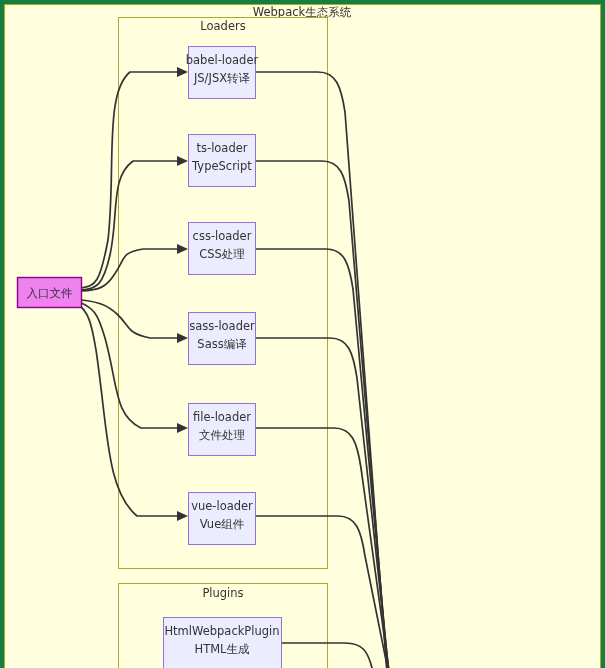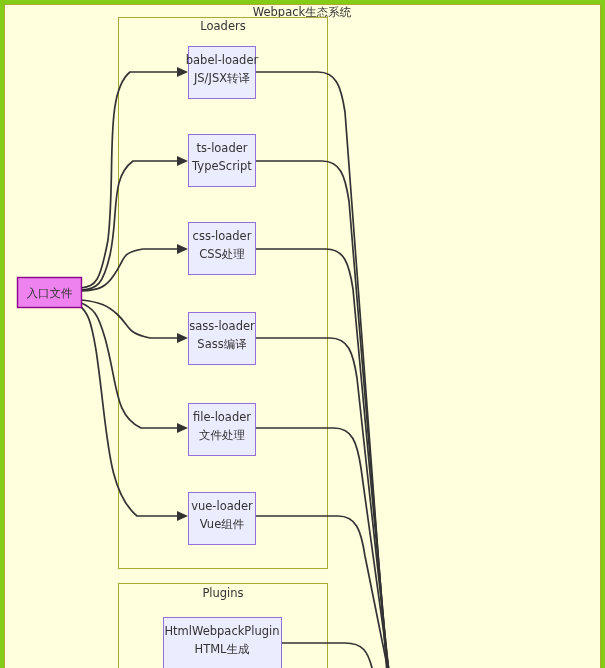--- a/index.html
+++ b/index.html
@@ -5,21 +5,21 @@
   html, body {
     margin: 0;
     padding: 0;
     background: #ffffff;
   }
   #stage {
     position: relative;
     width: 605px;
     height: 668px;
     overflow: hidden;
-    background: #84cc16;
+    background: #15803d;
     font-family: "DejaVu Sans", "Liberation Sans", sans-serif;
   }
   #diagram-svg {
     position: absolute;
     left: 0;
     top: 0;
     width: 605px;
     height: 668px;
   }
   .cluster-rect {

